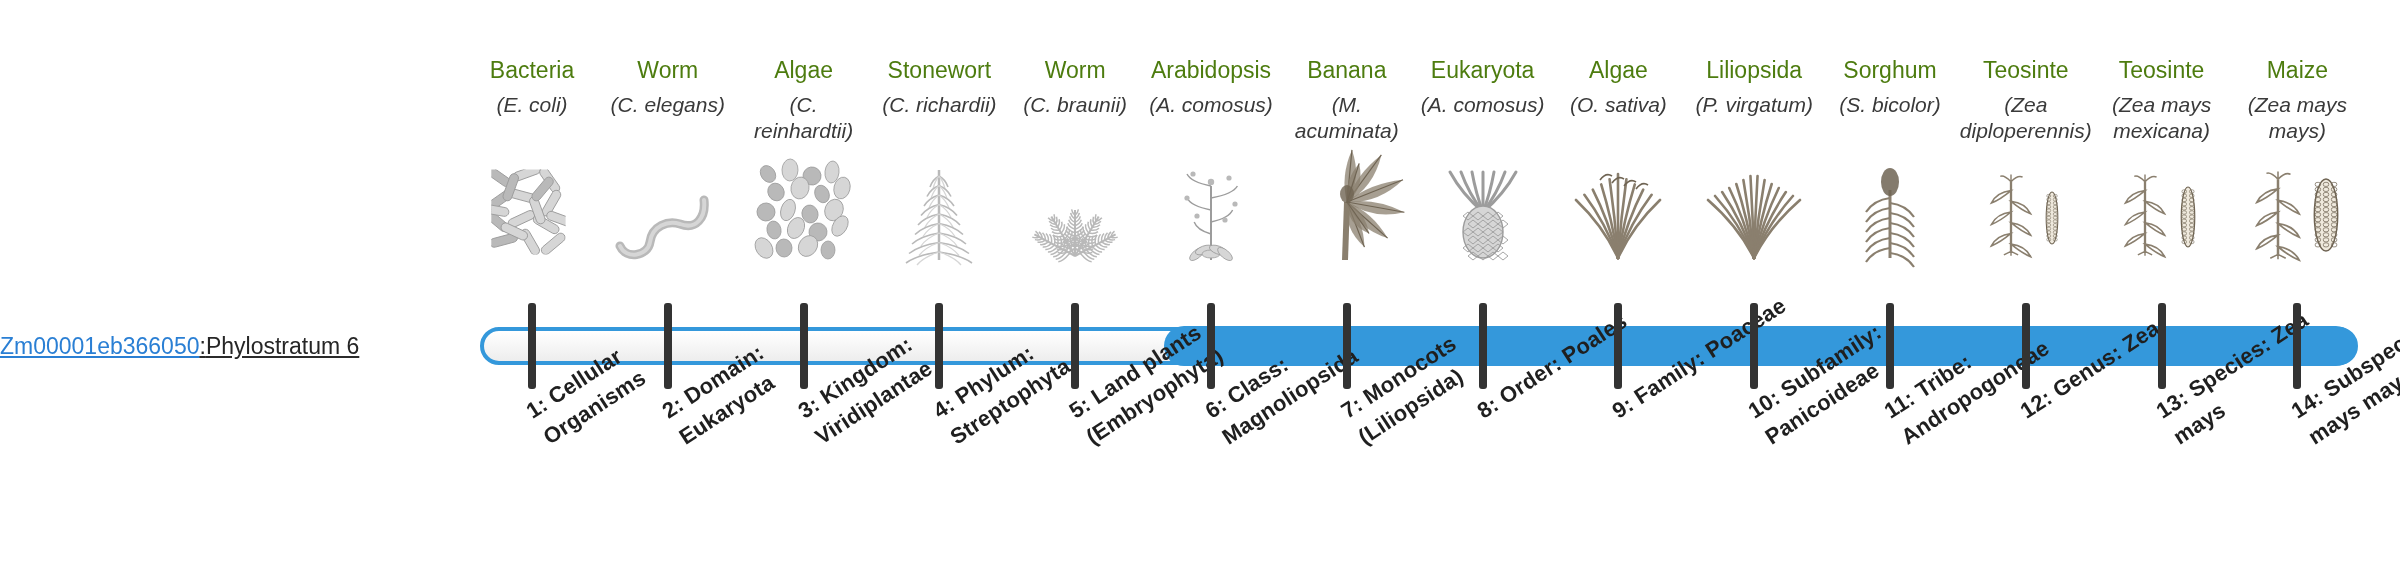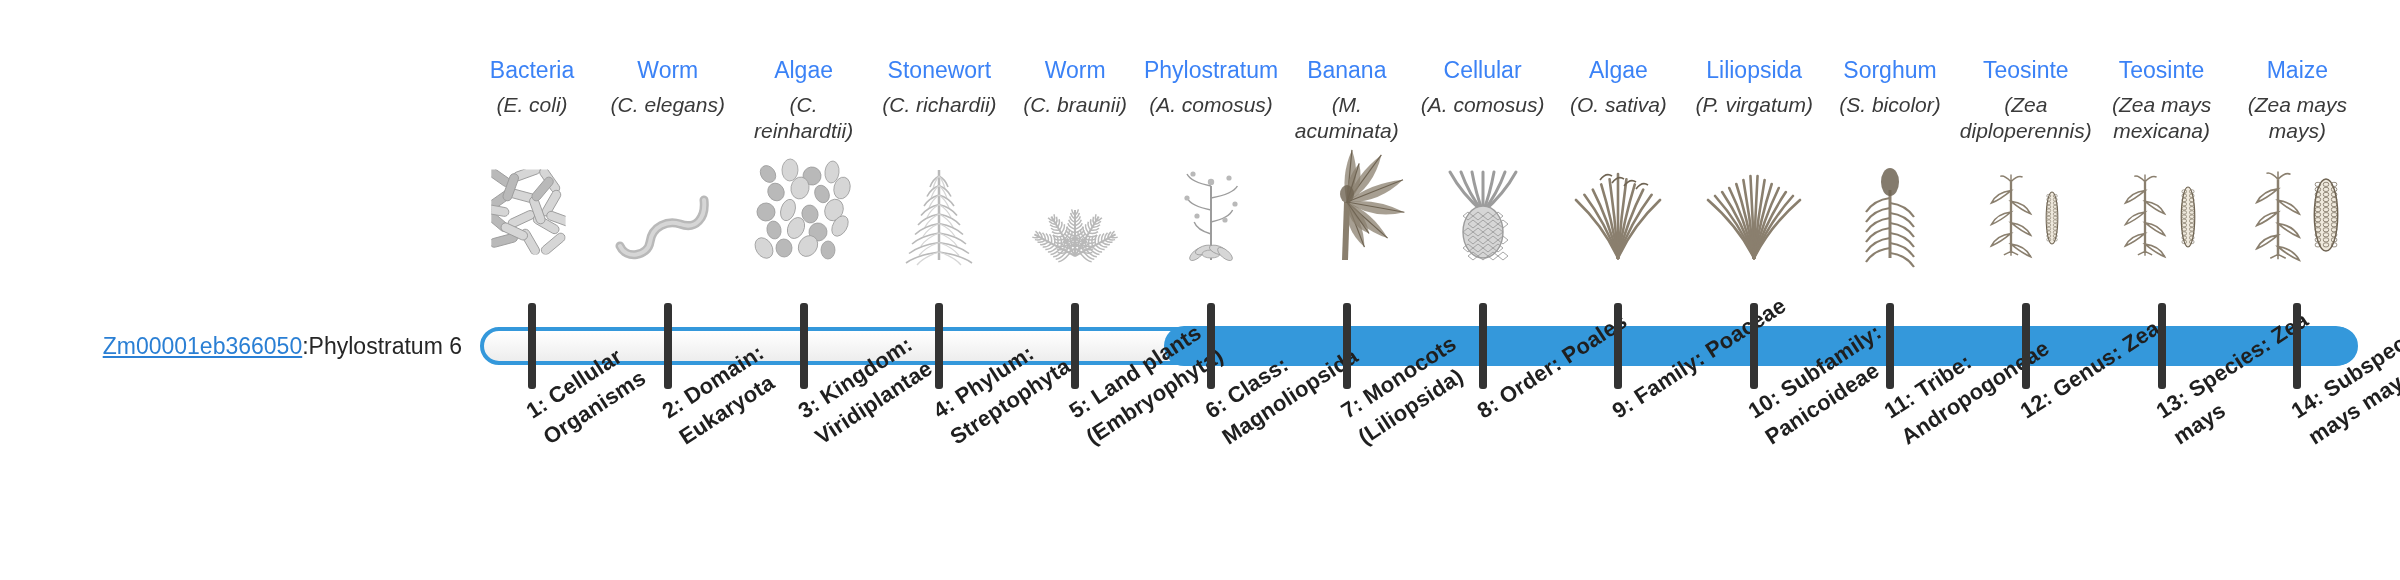--- a/index.html
+++ b/index.html
@@ -24,24 +24,24 @@
 
   
   #gene-label {
     position: absolute;
     left: 0px;
     top: 327px;
     width: 470px;
     height: 38px;
     display: flex;
     align-items: center;
-    justify-content: flex-end;
     padding-right: 8px;
     font-size: 23px;
     white-space: nowrap;
+    text-decoration: underline;
   }
   #gene-label .gene-link {
     color: #2a7fd4;
     text-decoration: underline;
     text-underline-offset: 2px;
     cursor: pointer;
   }
   #gene-label .gene-suffix { color: #262626; }
 
   
@@ -52,21 +52,21 @@
     text-align: center;
   }
   .common-name {
     position: absolute;
     top: 56px;
     left: 50%;
     transform: translateX(-50%);
     width: 150px;
     font-size: 23px;
     line-height: 28px;
-    color: #3b82f6;
+    color: #4d7c0f;
     white-space: nowrap;
   }
   .sci-name {
     position: absolute;
     top: 92px;
     left: 50%;
     transform: translateX(-50%);
     width: 132px;
     font-size: 21px;
     line-height: 26px;
@@ -445,21 +445,21 @@
               <path d="M0 -37.09090909090909 q -3.4816000000000003 -2 -4.352 -6" stroke="#b9b9b9" stroke-width="1.5" fill="none"></path>
               <path d="M0 -40.54545454545455 q 2.7200000000000006 -2 3.4000000000000004 -6" stroke="#b9b9b9" stroke-width="1.5" fill="none"></path>
               <path d="M0 -40.54545454545455 q -2.7200000000000006 -2 -3.4000000000000004 -6" stroke="#b9b9b9" stroke-width="1.5" fill="none"></path>
             </g>
           </svg>
         </div>
       </div>
       <div class="tick" style="left: 1071.2px; background: rgb(51, 51, 51);"></div>
       <div class="rank-label" style="left:1063.2px;">5: Land plants (Embryophyta)</div>
       <div class="col" style="left:1143px;">
-        <div class="common-name">Phylostratum</div>
+        <div class="common-name">Arabidopsis</div>
         <div class="sci-name">(A. comosus)</div>
         <div class="organism">
           <svg width="98" height="96" viewBox="0 0 96 96">
             <path d="M48 96 L48 22" stroke="#9c9c9c" stroke-width="2" fill="none"></path>
             <path d="M48 22 q -20 -4 -24 -12" stroke="#9c9c9c" stroke-width="1.4" fill="none"></path>
             <path d="M48 34 q 22 -4 26.4 -12" stroke="#9c9c9c" stroke-width="1.4" fill="none"></path>
             <path d="M48 46 q -20 -4 -24 -12" stroke="#9c9c9c" stroke-width="1.4" fill="none"></path>
             <path d="M48 58 q 18 -4 21.599999999999998 -12" stroke="#9c9c9c" stroke-width="1.4" fill="none"></path>
             <path d="M48 70 q -14 -4 -16.8 -12" stroke="#9c9c9c" stroke-width="1.4" fill="none"></path>
             <circle cx="48" cy="18" r="3.2" fill="#b9b9b9"></circle>
@@ -517,21 +517,21 @@
               <path d="M0 0 q 17.1 -12 38 -6 q -19 16 -38 6 z" fill="#8a7f6e" opacity="0.75"></path>
               <path d="M0 0 L 38 -6" stroke="#6f6453" stroke-width="1.2"></path>
             </g>
             <ellipse cx="48" cy="30" rx="7" ry="9" fill="#6f6453" opacity="0.8"></ellipse>
           </svg>
         </div>
       </div>
       <div class="tick" style="left: 1342.8px; background: rgb(51, 51, 51);"></div>
       <div class="rank-label" style="left:1334.8000000000002px;">7: Monocots (Liliopsida)</div>
       <div class="col" style="left:1414.6000000000001px;">
-        <div class="common-name">Cellular</div>
+        <div class="common-name">Eukaryota</div>
         <div class="sci-name">(A. comosus)</div>
         <div class="organism">
           <svg width="98" height="96" viewBox="0 0 96 96">
             <path d="M48 48 q -21 -18 -33 -40" stroke="#9c9c9c" stroke-width="3" fill="none" stroke-linecap="round"></path>
             <path d="M48 48 q -14 -18 -22 -40" stroke="#9c9c9c" stroke-width="3" fill="none" stroke-linecap="round"></path>
             <path d="M48 48 q -7 -18 -11 -40" stroke="#9c9c9c" stroke-width="3" fill="none" stroke-linecap="round"></path>
             <path d="M48 48 q 0 -18 0 -40" stroke="#9c9c9c" stroke-width="3" fill="none" stroke-linecap="round"></path>
             <path d="M48 48 q 7 -18 11 -40" stroke="#9c9c9c" stroke-width="3" fill="none" stroke-linecap="round"></path>
             <path d="M48 48 q 14 -18 22 -40" stroke="#9c9c9c" stroke-width="3" fill="none" stroke-linecap="round"></path>
             <path d="M48 48 q 21 -18 33 -40" stroke="#9c9c9c" stroke-width="3" fill="none" stroke-linecap="round"></path>

